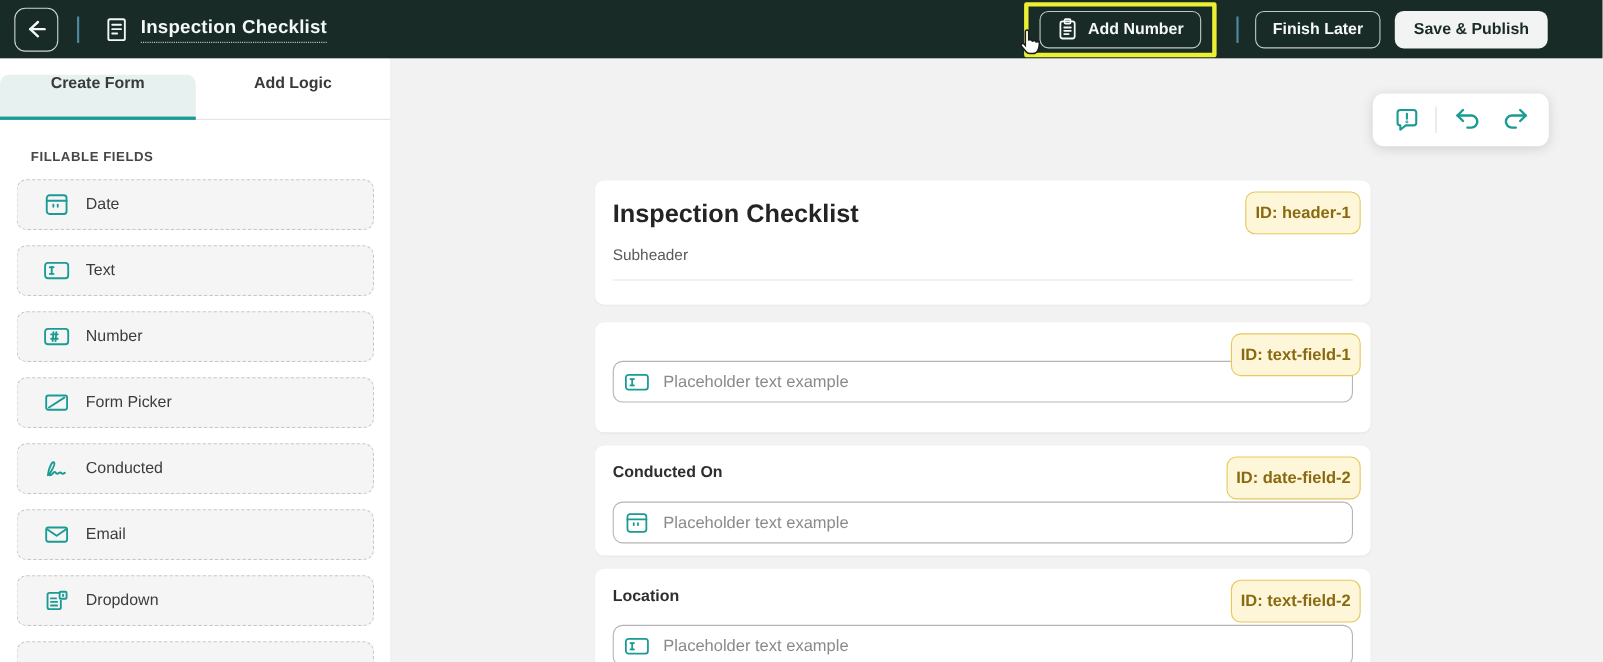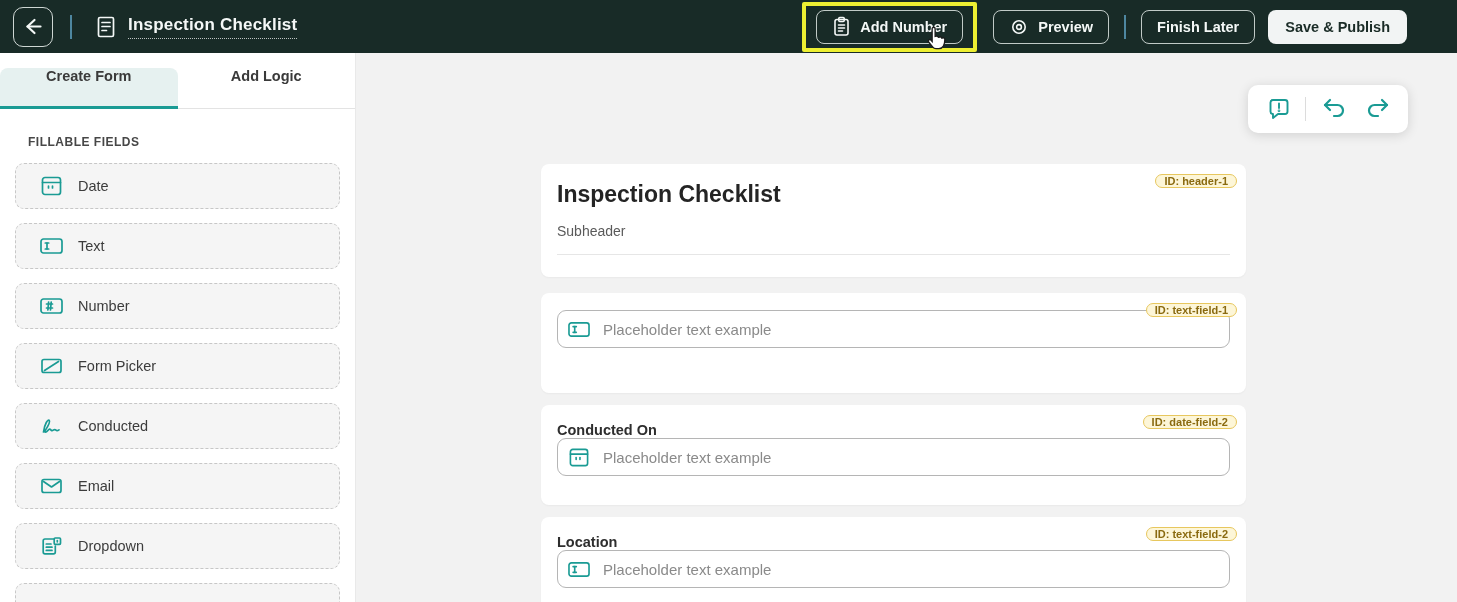--- a/index.html
+++ b/index.html
@@ -82,26 +82,26 @@
     background:#ffffff; border-radius:8px; position:relative;
     box-shadow:0 1px 2px rgba(0,0,0,.04); margin-bottom:12px;
   }
   .card.header-card { height:113px; padding:17px 16px 0; margin-bottom:16px; }
   .card.field-card { height:100px; padding:17px 16px 0; }
   .h-title { font-size:23px; font-weight:bold; color:#242424; }
   .h-sub { margin-top:15px; font-size:14px; color:#5a5a5a; }
   .h-divider { margin-top:15px; height:1px; background:#e6e6e6; }
   .id-badge {
     position:absolute; top:10px; right:9px; background:#fdf6d8;
-    border:1.5px solid #e7c75e; border-radius:9px; padding:0 8px;
-    font-size:11px; font-weight:bold; color:#8a6a10; white-space:nowrap;
+    border:1.5px solid #e7c75e; border-radius:9px; padding:10px 8px;
+    font-size:15px; font-weight:bold; color:#8a6a10; white-space:nowrap;
   }
   .f-card-label { font-size:14.5px; font-weight:bold; color:#2e2e2e; }
   .mock-input {
-    height:38px; border:1px solid #b5b5b5; border-radius:9px;
+    margin-top:18px; height:38px; border:1px solid #b5b5b5; border-radius:9px;
     background:#fff; display:flex; align-items:center; padding-left:9px;
     cursor:text;
   }
   .mock-input .i-icon { display:flex; flex:0 0 auto; }
   .mock-input .ph { margin-left:12px; font-size:15px; color:#8a8a8a; }
   
   .float-bar {
     position:absolute; left:1248px; top:85px; width:160px; height:48px;
     background:#fff; border-radius:10px; box-shadow:0 2px 12px rgba(0,0,0,.14);
     display:flex; align-items:center; justify-content:space-between;
@@ -144,29 +144,20 @@
             <rect x="3" y="3.5" width="13" height="15.5" rx="2"></rect>
             <rect x="6.8" y="1.5" width="5.4" height="4" rx="1"></rect>
             <path d="M6.5 9 H12.5"></path>
               <path d="M6.5 12 H12.5"></path>
               <path d="M6.5 15 H10.5"></path>
           </svg>
         </span>
         <span>Add Number</span>
       </button>
     </div>
-    <button class="tb-btn preview">
-      <span>
-        <svg width="20" height="16" viewBox="0 0 20 16" fill="none" stroke="#f4f8f7" stroke-width="1.6">
-          <circle cx="10" cy="8" r="6.2"></circle>
-            <circle cx="10" cy="8" r="2.4"></circle>
-        </svg>
-      </span>
-      <span>Preview</span>
-    </button>
     <div class="vdivider vd2"></div>
     <button class="tb-btn">
       <span>Finish Later</span>
     </button>
     <button class="tb-btn primary">
       <span>Save &amp; Publish</span>
     </button>
   </div>
 </div>
 

